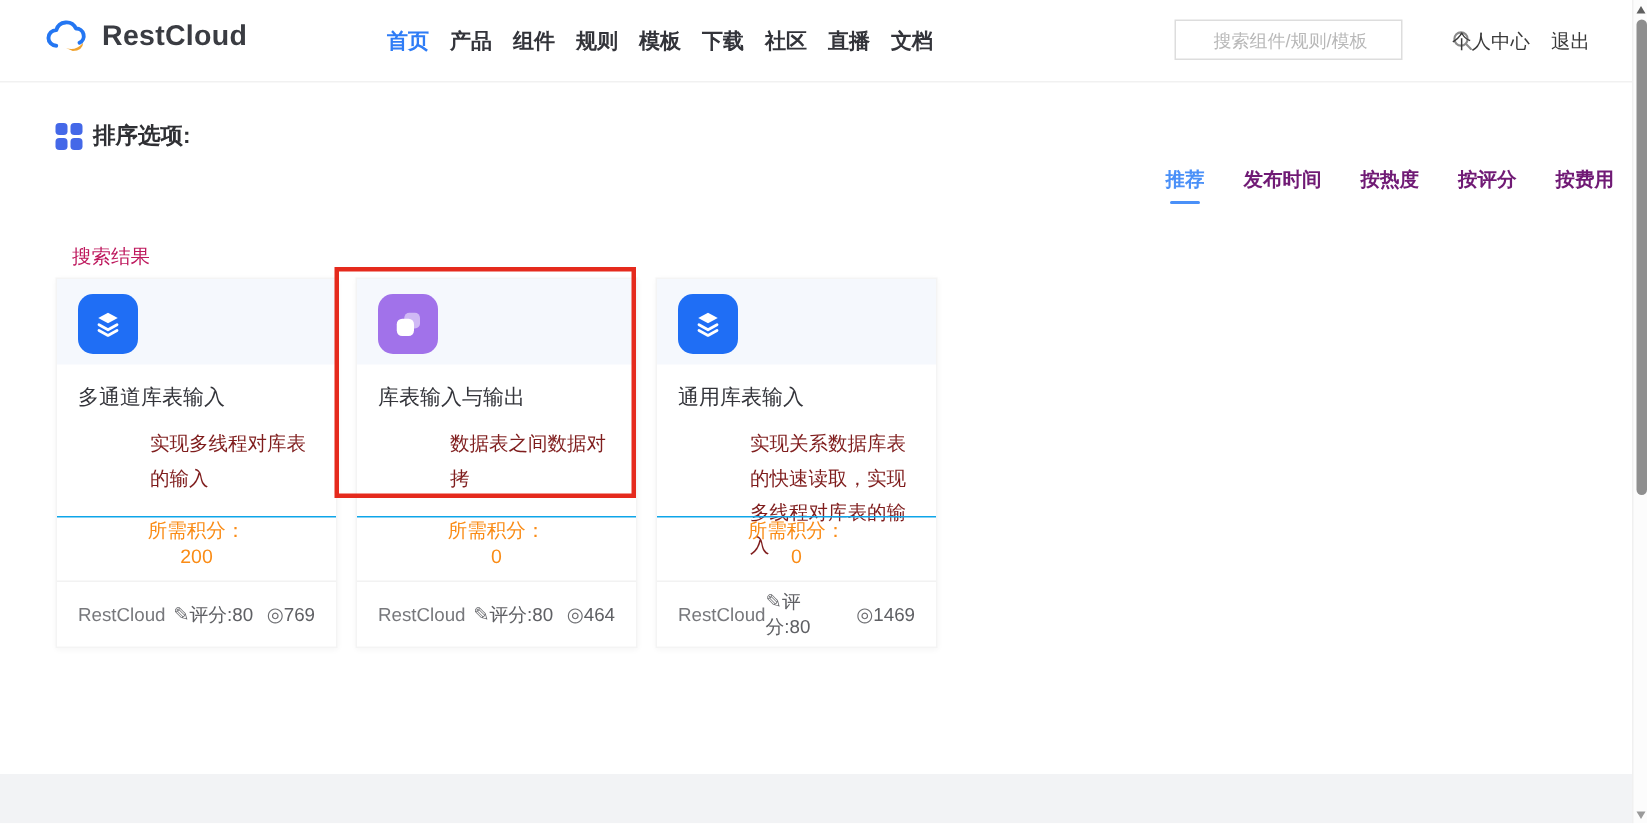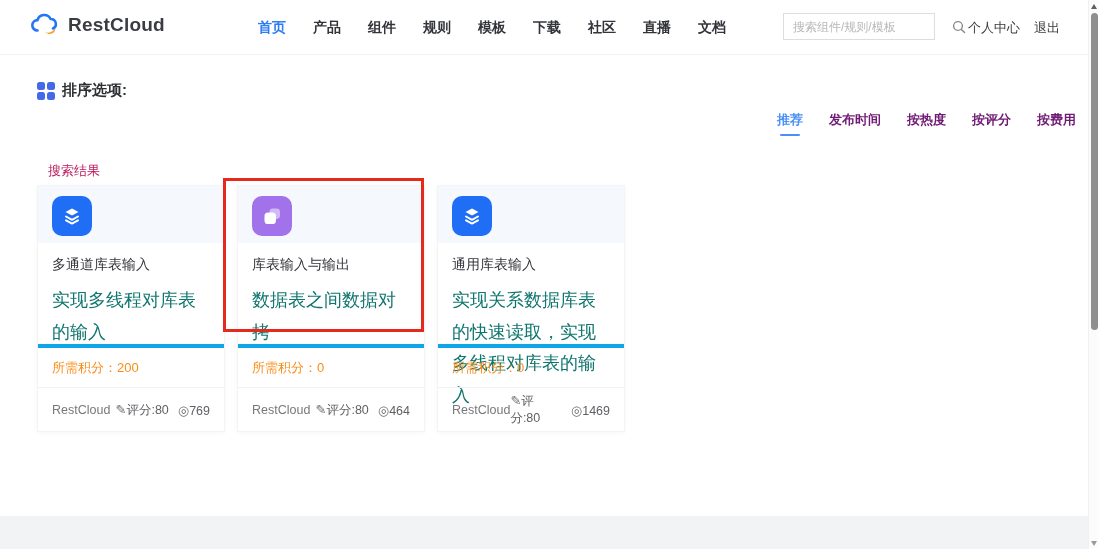--- a/index.html
+++ b/index.html
@@ -4,25 +4,25 @@
 <style>
   * { margin:0; padding:0; box-sizing:border-box; }
   body { font-family:"Liberation Sans","DejaVu Sans",sans-serif; background:#fff; }
   .screen { position:relative; width:1098px; height:549px; background:#fff; overflow:hidden; }
 
   
   .header { position:absolute; left:0; top:0; width:1088px; height:55px; background:#fff;
             border-bottom:1px solid #f1f1f1; }
   .brand { position:absolute; left:30px; top:13px; display:flex; align-items:center; gap:8px; cursor:pointer; }
   .brand-name { font-size:19px; font-weight:700; color:#3a3c42; letter-spacing:.2px; }
-  .nav { position:absolute; left:258px; top:0; height:55px; display:flex; align-items:center; gap:27px; }
+  .nav { position:absolute; left:258px; top:0; height:55px; display:flex; align-items:center; gap:14px; }
   .nav-item { font-size:14px; font-weight:700; color:#33343a; cursor:pointer; white-space:nowrap; }
   .nav-item.active { color:#2e7cf6; }
   .search-box { position:absolute; left:783px; top:13px; width:152px; height:27px;
-                border:1px solid #ddd; background:#fff; display:flex; align-items:center; }
+                border:1px solid #ddd; background:#fff; display:flex; align-items:center;padding-left:16px; }
   .search-input { flex:1; border:none; outline:none; font-size:12px; color:#333; padding:0 4px 0 9px;
                   background:transparent; font-family:inherit; }
   .search-input::placeholder { color:#b8b8b8; }
   .search-btn { width:26px; height:100%; display:flex; align-items:center; justify-content:center; cursor:pointer; }
   .user-links { position:absolute; left:968px; top:0; height:55px; display:flex; align-items:center; gap:14px; }
   .user-link { font-size:13px; color:#3a3a3a; cursor:pointer; white-space:nowrap; }
 
   
   .sort-row { position:absolute; left:0; top:78px; width:1088px; height:30px; }
   .sort-left { position:absolute; left:37px; top:3px; display:flex; align-items:center; gap:8px; }
@@ -38,24 +38,24 @@
   
   .section-label { position:absolute; left:48px; top:162px; font-size:13px; color:#be185d; }
   .card { position:absolute; top:185px; width:188px; height:247px; background:#fff;
           border:1px solid #f4f4f4; box-shadow:0 1px 4px rgba(0,0,0,.04); cursor:pointer; }
   .card-head { height:57px; background:#f5f8fd; padding:10px 0 0 14px; }
   .app-icon { width:40px; height:40px; border-radius:10px; display:flex; align-items:center; justify-content:center; }
   .app-icon.blue { background:#1f6ef5; }
   .app-icon.purple { background:#a172ea; }
   .card-body { padding:13px 14px 0; }
   .card-title { font-size:14px; font-weight:400; color:#33343a; margin-bottom:11px; }
-  .card-desc { font-size:18px; color:#0f766e; line-height:1.75; }
+  .card-desc { font-size:13px; color:#7f1d1d; line-height:1.75;margin-left:48px; }
   .points-row { position:absolute; left:0; right:0; top:158px; height:44px;
-                border-top:4px solid #0ea5e9; border-bottom:1px solid #f2f2f2;
-                display:flex; align-items:center; padding:0 14px; font-size:13px; color:#fa8c16; }
+                border-top:1px solid #0ea5e9; border-bottom:1px solid #f2f2f2;
+                display:flex; align-items:center; padding:0 14px; font-size:13px; color:#fa8c16;flex-direction:column; }
   .card-footer { position:absolute; left:0; right:0; top:202px; height:44px;
                  display:flex; align-items:center; justify-content:space-between;
                  padding:0 14px; font-size:12.5px; color:#6d6e72; }
   .vendor { color:#77787c; }
   .meta { display:flex; align-items:center; gap:9px; color:#5f6064; }
   .meta .ico { font-size:13px; color:#6d6e72; }
 
   
   .highlight-rect { position:absolute; left:223px; top:178px; width:201px; height:154px;
                     border:3px solid #e52a1d; background:transparent; pointer-events:none; }

